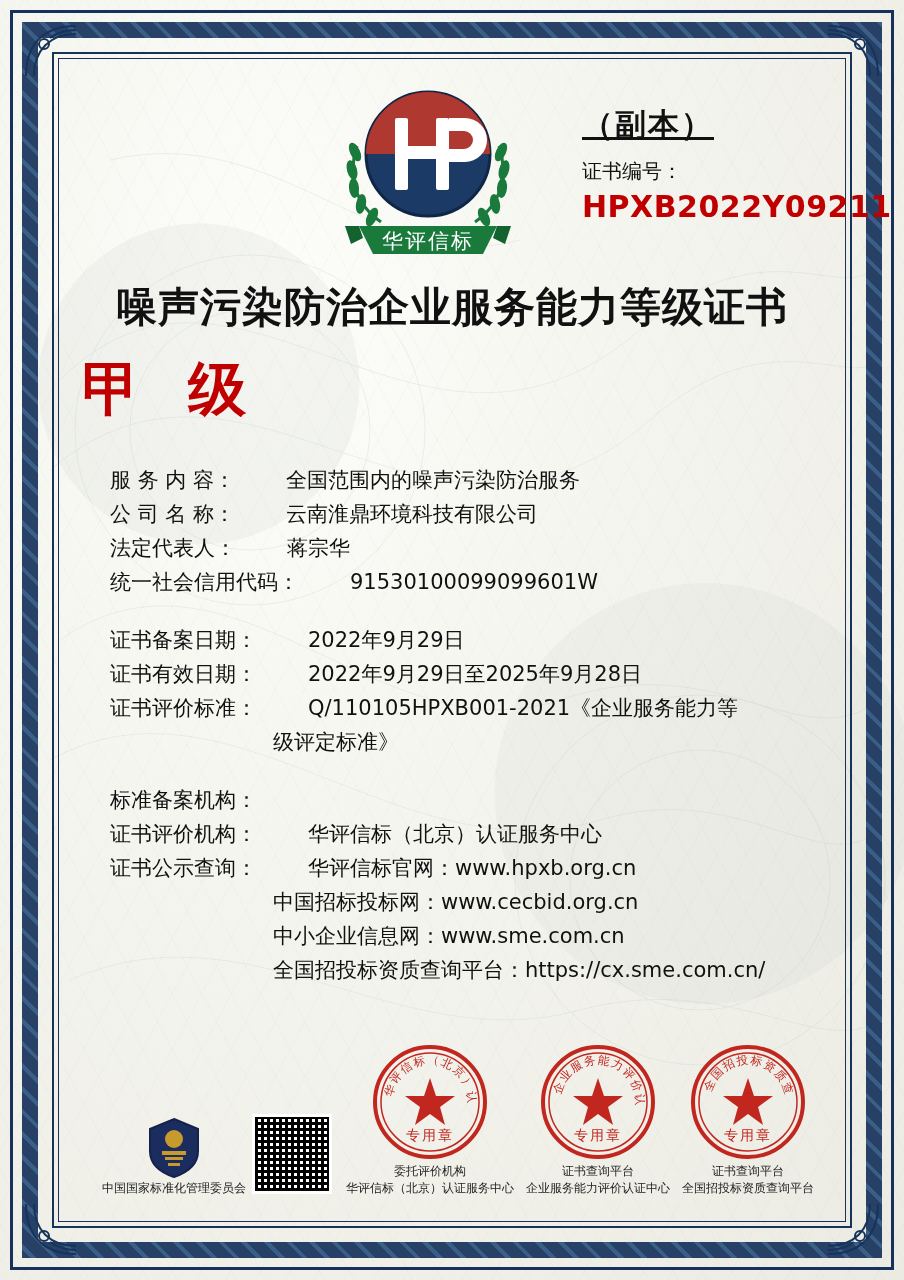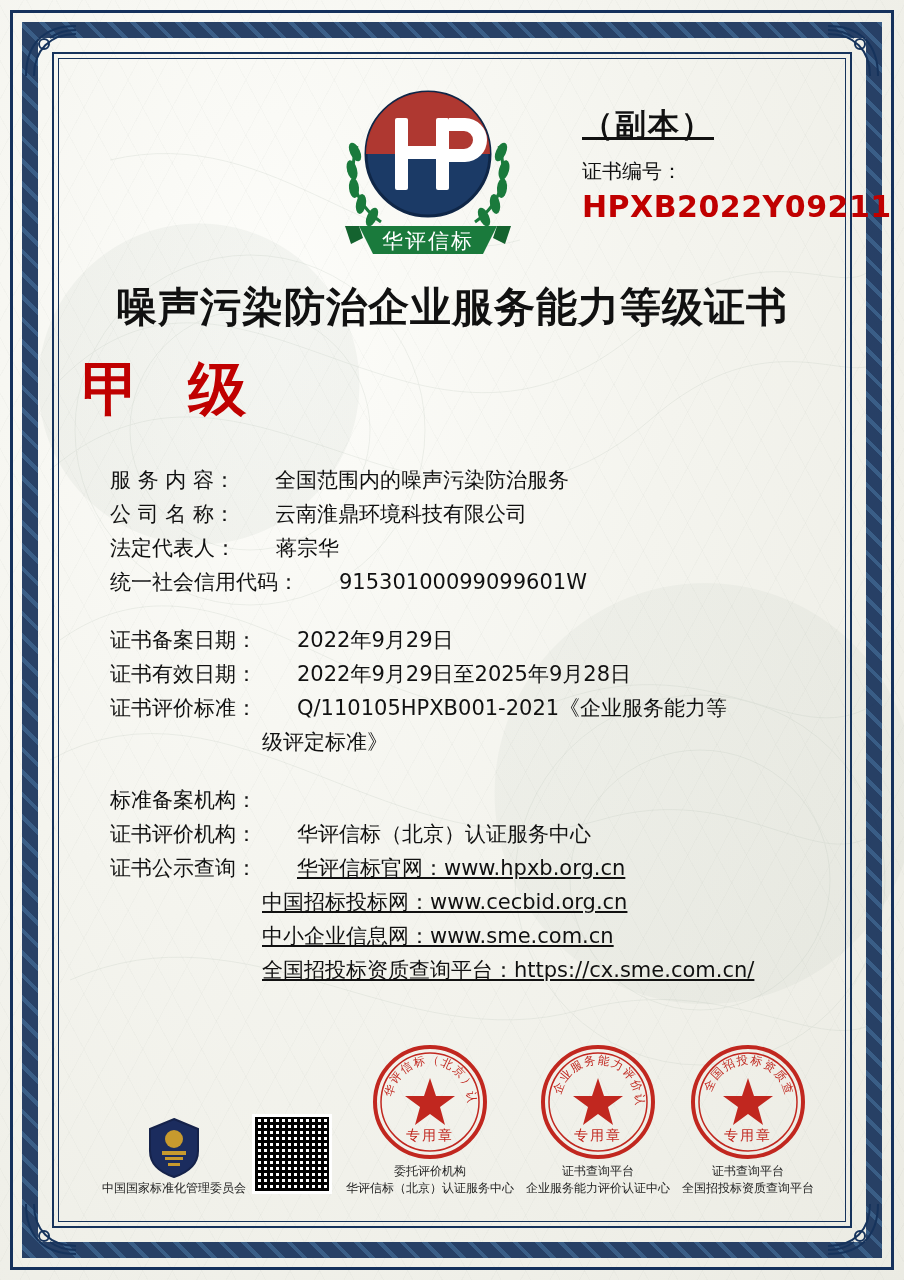--- a/index.html
+++ b/index.html
@@ -109,25 +109,25 @@
     padding-left:42px;
     color:#111;
     font-size:21px;
     line-height:34px;
   }
   .field-row{display:flex;align-items:flex-start;gap:40px;}
   .field-label{
     flex:0 0 auto;
     white-space:nowrap;
   }
-  .field-value{flex:1 1 auto;}
+  .field-value{flex:1 1 auto;margin-left:11px;}
   .block-gap{height:24px;}
   .indent-wrap{padding-left:152px;}
 
-  .links .field-value{letter-spacing:0;text-decoration:underline;}
+  .links .field-value{letter-spacing:0;}
   .url{font-family:"DejaVu Sans","Liberation Sans",sans-serif;}
 
   
   .footer{
     position:absolute;left:0;right:0;bottom:18px;
     display:flex;align-items:flex-end;justify-content:space-between;
     padding:0 22px 0 34px;
   }
   .foot-item{
     text-align:center;

